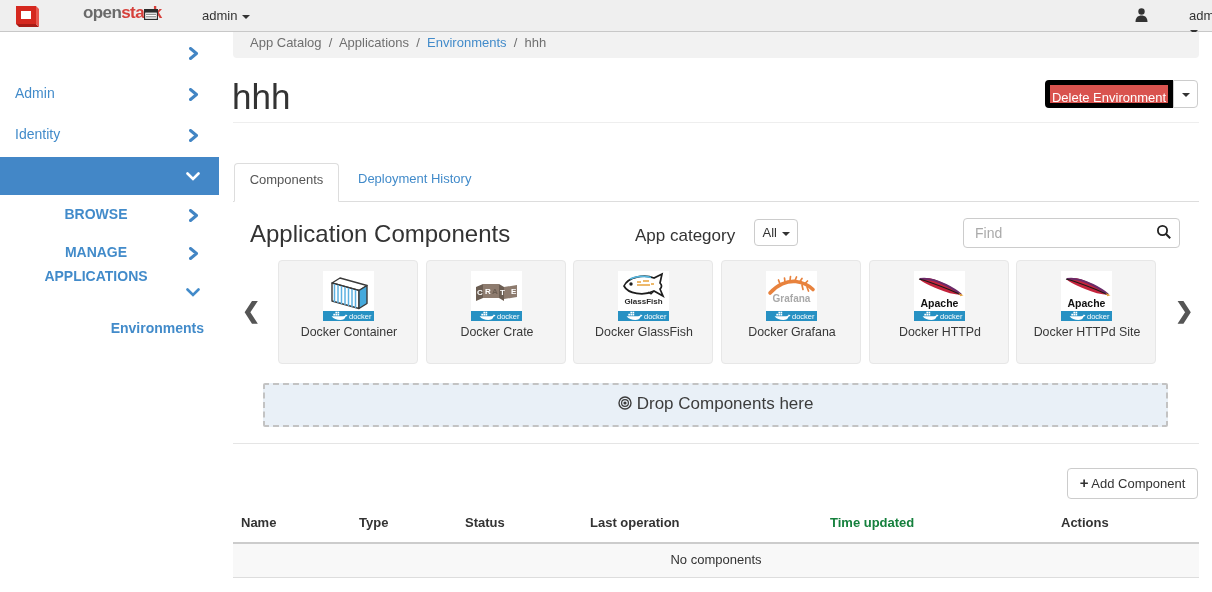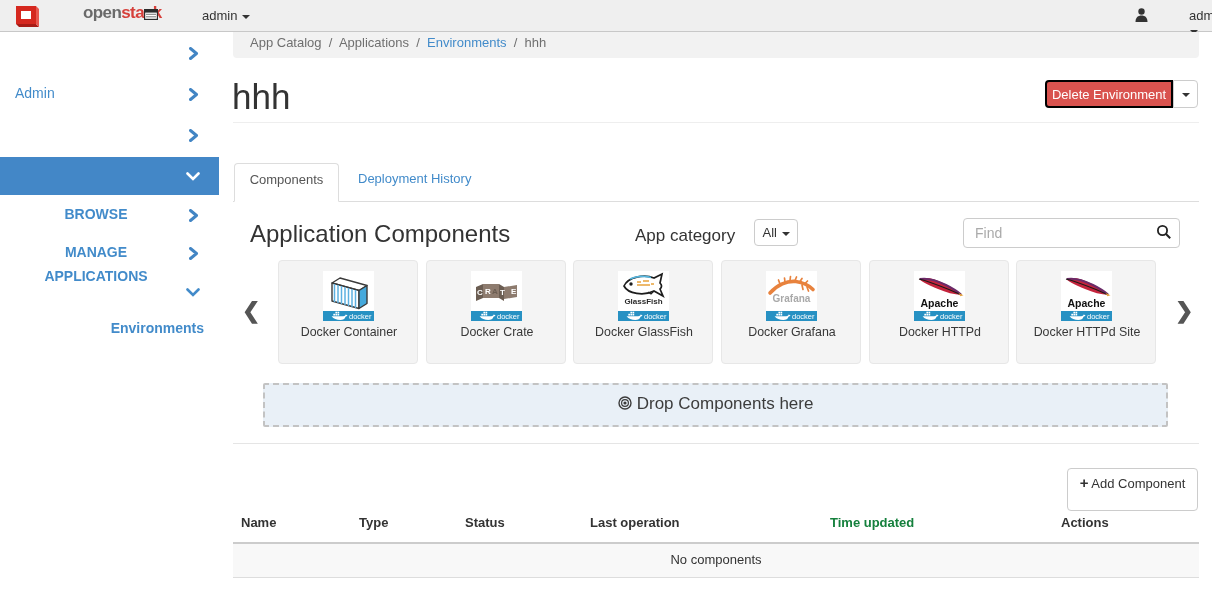--- a/index.html
+++ b/index.html
@@ -56,20 +56,21 @@
   </svg>
   <div class="nvtext" style="left:1151px; top:8px; font-size:13px;">admin <span class="caret" style="margin-left:1px;"></span></div>
 
   <svg class="abs" style="left:189px; top:47px;" width="10" height="13" viewBox="0 0 10 13">
     <path d="M1.5 1.5 L7.5 6.5 L1.5 11.5" stroke="#4285c4" stroke-width="3" fill="none" stroke-linecap="round" stroke-linejoin="round"></path>
     </svg>
   <div class="sideitem" style="top:85px; left:15px;">Admin</div>
   <svg class="abs" style="left:189px; top:88px;" width="10" height="13" viewBox="0 0 10 13">
     <path d="M1.5 1.5 L7.5 6.5 L1.5 11.5" stroke="#4285c4" stroke-width="3" fill="none" stroke-linecap="round" stroke-linejoin="round"></path>
     </svg>
+  <div class="sideitem" style="top:126px; left:15px;">Identity</div>
   <svg class="abs" style="left:189px; top:129px;" width="10" height="13" viewBox="0 0 10 13">
     <path d="M1.5 1.5 L7.5 6.5 L1.5 11.5" stroke="#4285c4" stroke-width="3" fill="none" stroke-linecap="round" stroke-linejoin="round"></path>
     </svg>
 
   <div class="abs" style="left:0; top:157px; width:219px; height:38px; background:#4387c7;"></div>
   <svg class="abs" style="left:186px; top:172px;" width="14" height="9" viewBox="0 0 14 9">
     <path d="M1.5 1.5 L7 7 L12.5 1.5" stroke="#fff" stroke-width="2.6" fill="none" stroke-linecap="round"></path>
   </svg>
 
   <div class="sideitem" style="top:206px; left:0; width:192px; text-align:center; font-weight:bold;">BROWSE</div>
@@ -87,21 +88,21 @@
   <div class="sideitem" style="top:320px; left:0; width:204px; text-align:right; font-weight:bold;">Environments</div>
 
   <div class="abs" style="left:233px; top:32px; width:966px; height:26px; background:#f2f2f2; border-radius:0 0 4px 4px;"></div>
   <div class="abs" style="left:250px; top:35px; font-size:13px; color:#6f6f6f;">
     App Catalog &nbsp;/&nbsp; Applications &nbsp;/&nbsp; <span class="link">Environments</span> &nbsp;/&nbsp; hhh
   </div>
 
   <div class="abs" style="left:232px; top:77px; font-size:35px; color:#333;">hhh</div>
 
   <div class="abs" style="left:1045px; top:80px; width:128px; height:28px; background:#d9534f;
-    border:2px solid #000000; border-radius:4px 0 0 4px; color:#fff; font-size:13px;
+    border:5px solid #000000; border-radius:4px 0 0 4px; color:#fff; font-size:13px;
     text-align:center; line-height:26px;">Delete Environment</div>
   <div class="abs" style="left:1173px; top:80px; width:25px; height:28px; background:#fff;
     border:1px solid #ccc; border-radius:0 4px 4px 0;">
     <span class="caret" style="position:absolute; left:8px; top:12px;"></span>
   </div>
 
   <div class="abs" style="left:233px; top:122px; width:966px; height:1px; background:#eee;"></div>
 
   <div class="abs" style="left:233px; top:201px; width:966px; height:1px; background:#ddd;"></div>
   <div class="abs" style="left:234px; top:163px; width:105px; height:39px; background:#fff;
@@ -287,21 +288,21 @@
   <div class="abs" style="left:618px; top:394px; width:400px; font-size:17px; color:#3c3c3c;">
     <svg width="14" height="14" viewBox="0 0 14 14" style="vertical-align:-1px;">
       <circle cx="7" cy="7" r="6" fill="none" stroke="#3c3c3c" stroke-width="1.4"></circle>
       <circle cx="7" cy="7" r="3.4" fill="none" stroke="#3c3c3c" stroke-width="1.2"></circle>
       <circle cx="7" cy="7" r="1.6" fill="#3c3c3c"></circle>
     </svg>
     Drop Components here
   </div>
 
   <div class="abs" style="left:233px; top:443px; width:966px; height:1px; background:#e5e5e5;"></div>
-  <div class="btn" style="left:1067px; top:468px; width:131px; height:43px; line-height:28px;">
+  <div class="btn" style="left:1067px; top:468px; width:131px; height:31px; line-height:28px;">
     <b style="font-size:15px;">+</b> Add Component</div>
 
   <div class="abs" style="left:241px; top:515px; font-size:13px; font-weight:bold; color:#333;">Name</div>
   <div class="abs" style="left:359px; top:515px; font-size:13px; font-weight:bold; color:#333;">Type</div>
   <div class="abs" style="left:465px; top:515px; font-size:13px; font-weight:bold; color:#333;">Status</div>
   <div class="abs" style="left:590px; top:515px; font-size:13px; font-weight:bold; color:#333;">Last operation</div>
   <div class="abs" style="left:830px; top:515px; font-size:13px; font-weight:bold; color:#15803d;text-align:right;">Time updated</div>
   <div class="abs" style="left:1061px; top:515px; font-size:13px; font-weight:bold; color:#333;">Actions</div>
 
   <div class="abs" style="left:233px; top:542px; width:966px; height:2px; background:#ccc;"></div>

